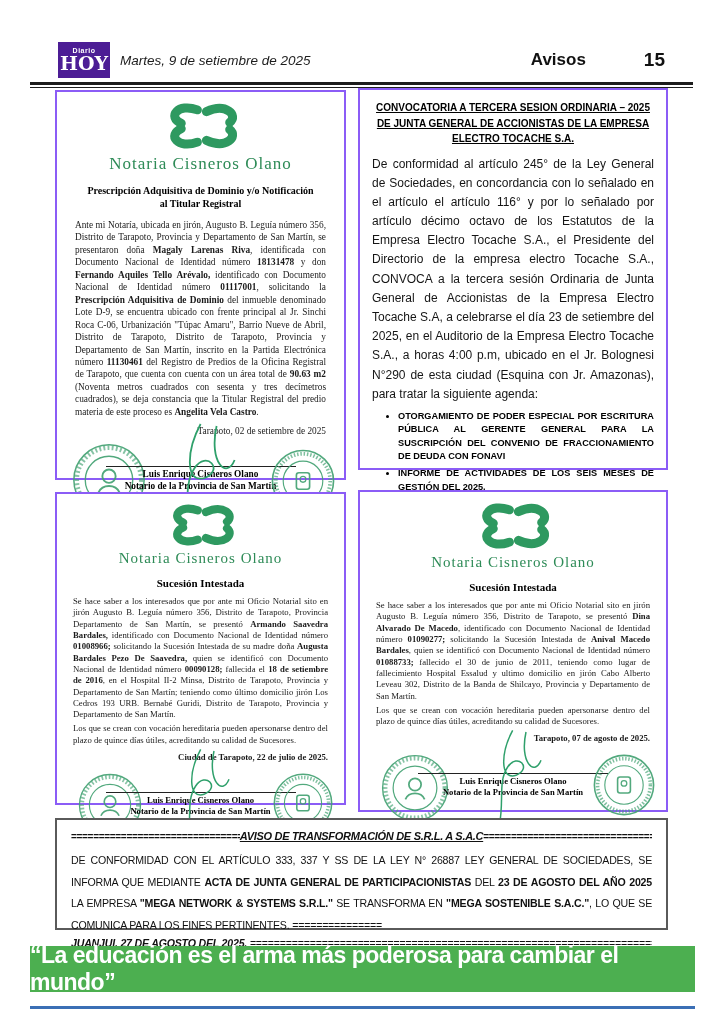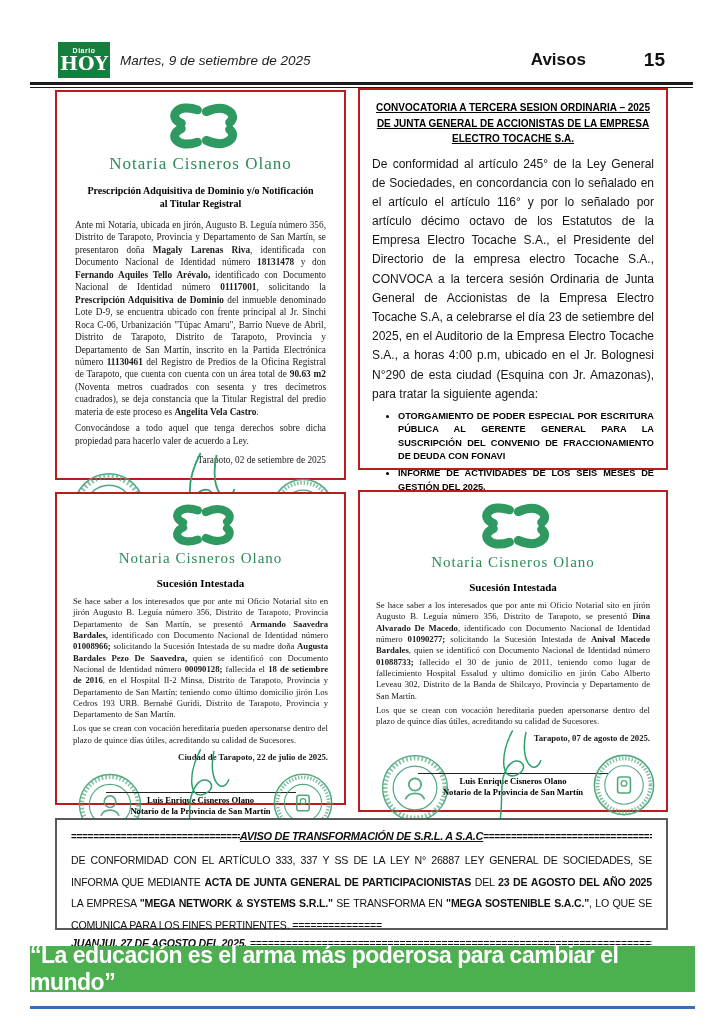--- a/index.html
+++ b/index.html
@@ -1,30 +1,30 @@
 <!DOCTYPE html>
 <html><head>
 <meta charset="utf-8">
 <style>
   * { margin:0; padding:0; box-sizing:border-box; }
   body { background:#e8e8e6; font-family:"Liberation Sans", sans-serif; }
   .page { position:relative; width:723px; height:1024px; margin:0 auto; background:#ffffff; overflow:hidden; }
 
   
   .header { position:absolute; left:30px; top:40px; width:663px; height:40px; display:flex; align-items:center; }
-  .logo { width:52px; height:36px; background:#15803d; color:#fff; display:flex; flex-direction:column; align-items:center; justify-content:center; margin-left:28px; }
+  .logo { width:52px; height:36px; background:#4c1d95; color:#fff; display:flex; flex-direction:column; align-items:center; justify-content:center; margin-left:28px; }
   .logo .logo-top { font-size:7px; font-weight:bold; letter-spacing:.5px; line-height:1; }
   .logo .logo-main { font-family:"DejaVu Serif", serif; font-weight:bold; font-size:19px; line-height:1; }
   .header-date { margin-left:10px; font-size:13.5px; color:#1d1d1d;font-style:italic; }
   .header-section { margin-left:auto; font-weight:bold; font-size:17px; color:#111; }
   .header-page { margin-left:58px; margin-right:28px; font-weight:bold; font-size:19px; color:#111; }
   .rule { position:absolute; left:30px; top:82px; width:663px; border-top:3px solid #1c1c1c; border-bottom:1px solid #1c1c1c; height:6px; }
 
   
-  .box { position:absolute; background:#fff; border:2px solid #b91c1c; }
+  .box { position:absolute; background:#fff; border:2px solid #8b5cf6; }
   .box1 { left:55px; top:90px;  width:291px; height:390px; }
   .box2 { left:358px; top:88px; width:310px; height:382px; }
   .box3 { left:55px; top:492px; width:291px; height:313px; }
   .box4 { left:358px; top:490px; width:310px; height:322px; }
   .box5 { left:55px; top:818px; width:613px; height:112px; border-color:#5a5a5a; }
 
   
   .serif { font-family:"Liberation Serif", "DejaVu Serif", serif; }
   .nlogo { display:block; margin:8px auto 2px auto; }
   .nname { text-align:center; color:#2e8b57; font-weight:normal; letter-spacing:1px; }
@@ -113,21 +113,20 @@
       <g fill="none" stroke="#2e9960" stroke-width="10" stroke-linecap="round">
         <path d="M44,10 C22,2 10,18 26,25"></path>
         <path d="M26,31 C10,38 22,54 44,46"></path>
         <path d="M54,12 C76,2 90,16 80,24"></path>
         <path d="M80,32 C90,40 76,54 54,44"></path>
       </g>
     </svg>
     <div class="nname">Notaria Cisneros Olano</div>
     <div class="ntitle">Prescripción Adquisitiva de Dominio y/o Notificación al Titular Registral</div>
     <div class="nbody"><span>Ante mi Notaría, ubicada en jirón, Augusto B. Leguía número 356, Distrito de Tarapoto, Provincia y Departamento de San Martín, se presentaron doña </span><span class="seg-b">Magaly Larenas Riva</span><span>, identificada con Documento Nacional de Identidad número </span><span class="seg-b">18131478</span><span> y don </span><span class="seg-b">Fernando Aquiles Tello Arévalo,</span><span> identificado con Documento Nacional de Identidad número </span><span class="seg-b">01117001</span><span>, solicitando la </span><span class="seg-b">Prescripción Adquisitiva de Dominio</span><span> del inmueble denominado Lote D-9, se encuentra ubicado con frente principal al Jr. Sinchi Roca C-06, Urbanización "Túpac Amaru", Barrio Nueve de Abril, Distrito de Tarapoto, Distrito de Tarapoto, Provincia y Departamento de San Martín, inscrito en la Partida Electrónica número </span><span class="seg-b">11130461</span><span> del Registro de Predios de la Oficina Registral de Tarapoto, que cuenta con cuenta con un área total de </span><span class="seg-b">90.63 m2</span><span> (Noventa metros cuadrados con sesenta y tres decímetros cuadrados), se deja constancia que la Titular Registral del predio materia de este proceso es </span><span class="seg-b">Angelita Vela Castro</span><span>.</span></div>
-    <div class="nbody p2">Convocándose a todo aquel que tenga derechos sobre dicha propiedad para hacerlo valer de acuerdo a Ley.</div>
     <div class="ndate">Tarapoto, 02 de setiembre de 2025</div>
     <div class="sigblock">
       <svg class="seal seal-left1" width="76" height="76" viewBox="0 0 80 80">
         <circle cx="40" cy="40" r="37" fill="none" stroke="#44a273" stroke-width="1.6"></circle>
         <circle cx="40" cy="40" r="34" fill="none" stroke="#44a273" stroke-width="5" stroke-dasharray="2 2.4" opacity=".7"></circle>
         <circle cx="40" cy="40" r="25" fill="none" stroke="#44a273" stroke-width="1.4"></circle>
         <circle cx="40" cy="36" r="7" fill="none" stroke="#44a273" stroke-width="2"></circle>
         <path d="M29,53 C33,44 47,44 51,53" fill="none" stroke="#44a273" stroke-width="2"></path>
       </svg>
       <div class="sigcenter">

